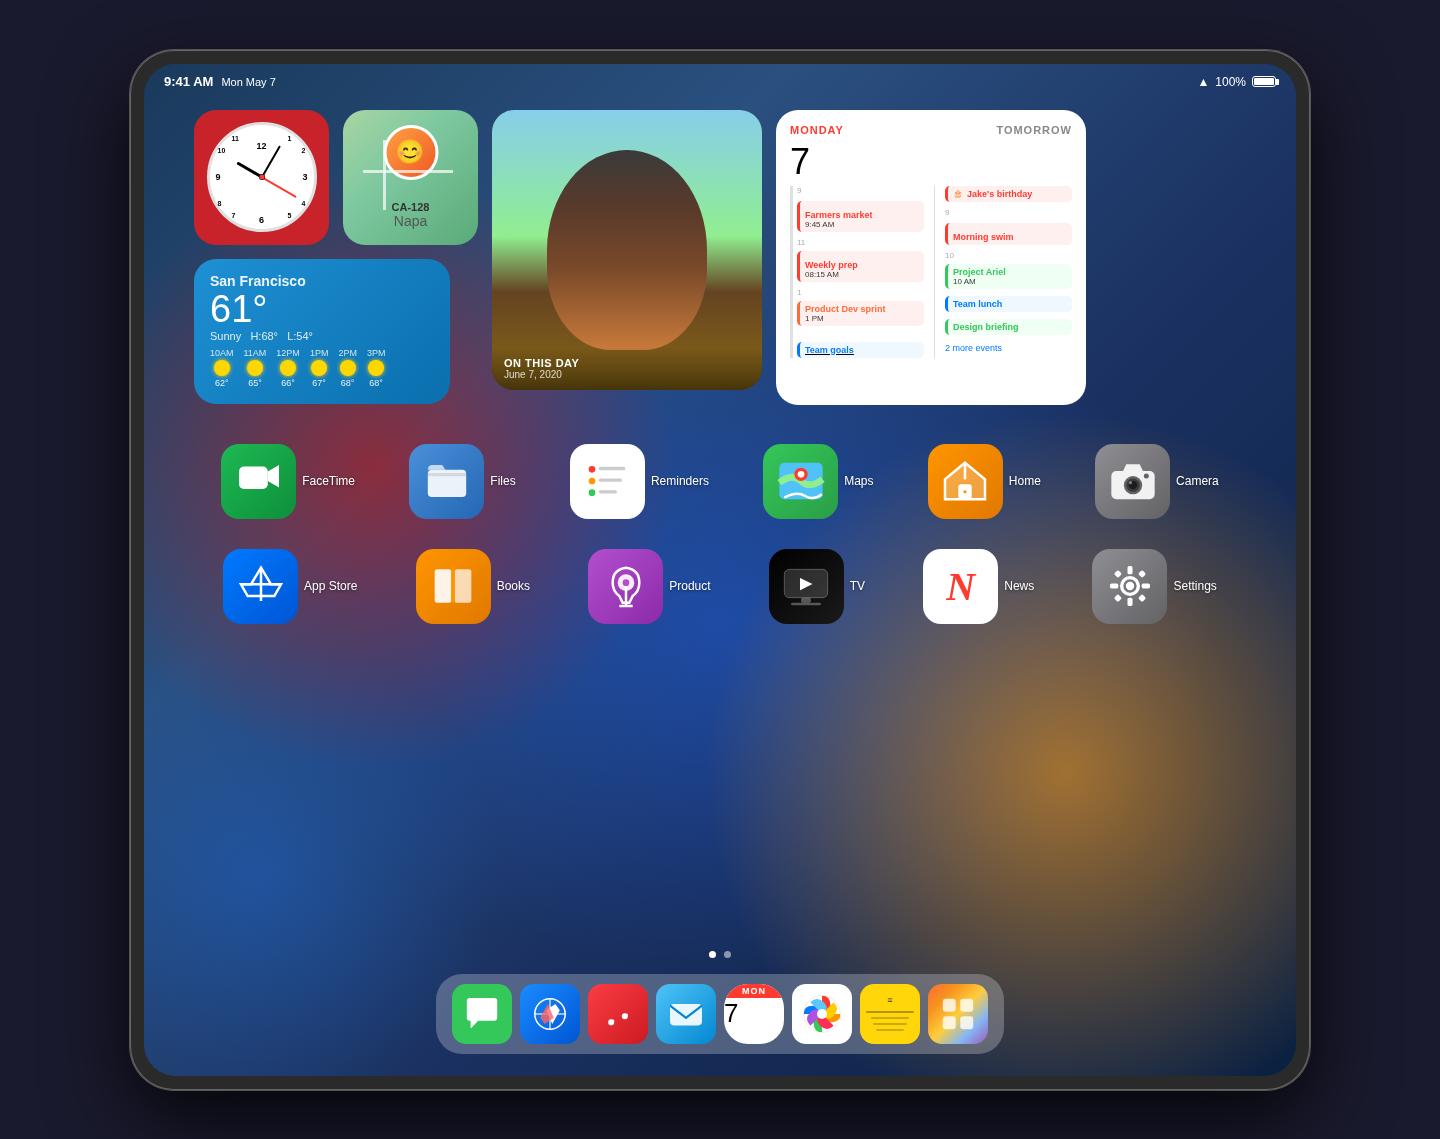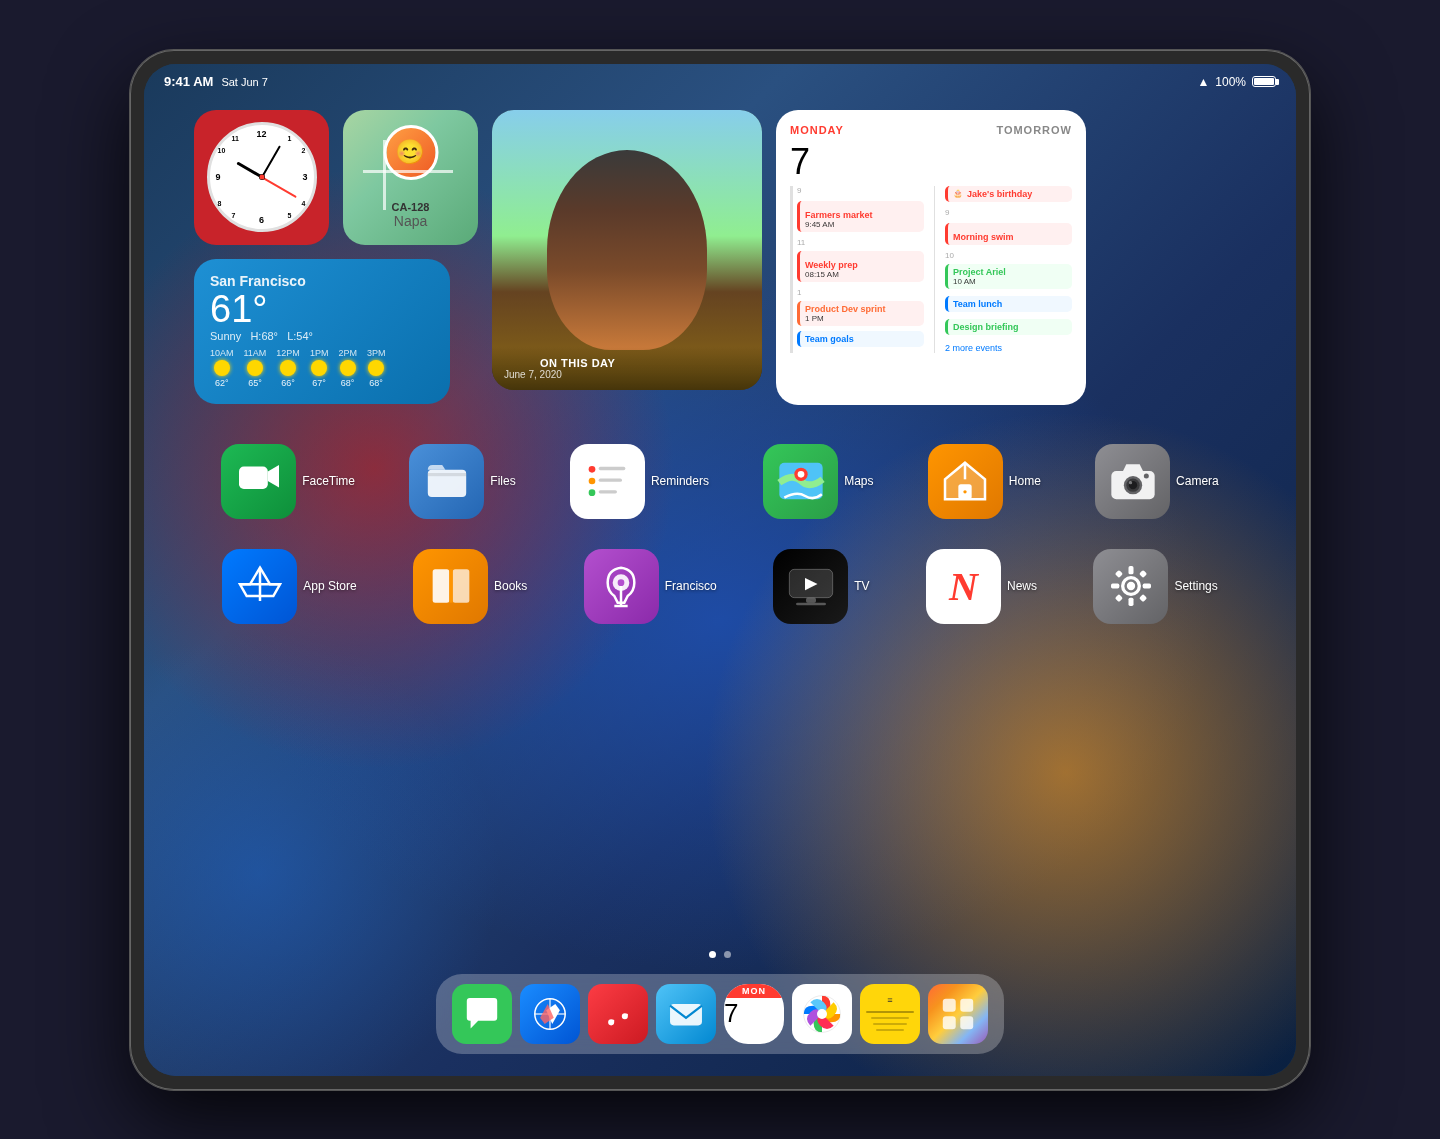--- a/index.html
+++ b/index.html
@@ -269,21 +269,20 @@
       height: 280px;
       overflow: hidden;
       position: relative;
     }
     .photos-label {
       font-size: 11px;
       font-weight: 700;
       color: white;
       text-transform: uppercase;
       letter-spacing: 0.5px;
-      margin-left: 36px;
     }
     .photos-date {
       font-size: 10px;
       color: rgba(255,255,255,0.8);
     }
 
     
     .calendar-widget {
       background: white;
       border-radius: 22px;
@@ -600,40 +599,40 @@
 <body>
 
 <div class="ipad-outer">
   <div class="ipad-screen">
 
     <div class="wallpaper"></div>
 
     <div class="status-bar">
       <div style="display:flex;gap:8px;align-items:center;">
         <span class="status-time">9:41 AM</span>
-        <span style="font-size:11px;color:white;font-weight:500;">Sat Jun 7</span>
+        <span style="font-size:11px;color:white;font-weight:500;">Mon May 7</span>
       </div>
       <div class="status-right">
         <span style="color:white;font-size:12px;">▲</span>
         <span class="battery-text">100%</span>
         <div style="width:24px;height:11px;border:1.5px solid white;border-radius:3px;display:flex;align-items:center;padding:1px;position:relative;">
           <div style="width:100%;height:100%;background:white;border-radius:1px;"></div>
           <div style="position:absolute;right:-4px;top:50%;transform:translateY(-50%);width:3px;height:6px;background:white;border-radius:0 1px 1px 0;"></div>
         </div>
       </div>
     </div>
 
     <div class="widgets-container">
       <div class="widget-grid">
 
         <div class="clock-widget-wrap">
           <div class="clock-widget">
             <div class="clock-face">
 
-              <span class="clock-num" style="top:4px;left:50%;transform:translateX(-50%);">12</span>
+              <span class="clock-num" style="top:16px;left:50%;transform:translateX(-50%);">12</span>
               <span class="clock-num" style="right:6px;top:50%;transform:translateY(-50%);">3</span>
               <span class="clock-num" style="bottom:4px;left:50%;transform:translateX(-50%);">6</span>
               <span class="clock-num" style="left:6px;top:50%;transform:translateY(-50%);">9</span>
               <span class="clock-num" style="top:10px;right:22px;font-size:7px;">1</span>
               <span class="clock-num" style="top:10px;left:22px;font-size:7px;">11</span>
               <span class="clock-num" style="top:22px;right:8px;font-size:7px;">2</span>
               <span class="clock-num" style="bottom:22px;right:8px;font-size:7px;">4</span>
               <span class="clock-num" style="bottom:10px;right:22px;font-size:7px;">5</span>
               <span class="clock-num" style="bottom:10px;left:22px;font-size:7px;">7</span>
               <span class="clock-num" style="bottom:22px;left:8px;font-size:7px;">8</span>
@@ -695,21 +694,21 @@
                 <div style="font-size:8px;color:#aaa;margin-top:2px;">11</div>
                 <div class="cal-event cal-event-red">
                   <div class="cal-event-title cal-event-red-text">Weekly prep</div>
                   <div class="cal-event-time">08:15 AM</div>
                 </div>
                 <div style="font-size:8px;color:#aaa;margin-top:2px;">1</div>
                 <div class="cal-event cal-event-red2">
                   <div class="cal-event-title" style="color:#ff6b35;">Product Dev sprint</div>
                   <div class="cal-event-time">1 PM</div>
                 </div>
-                <div class="cal-event cal-event-blue" style="margin-top:1px;">
+                <div class="cal-event cal-event-blue" style="margin-top:12px;text-decoration:underline;">
                   <div class="cal-event-title cal-event-blue-text">Team goals</div>
                 </div>
               </div>
 
               <div style="width:1px;background:#e0e0e0;margin:0 4px;"></div>
 
               <div class="cal-col">
                 <div class="cal-tomorrow-badge" style="background:#fff0f0;border-left:3px solid #ff3b30;color:#ff3b30;">
                   <span style="font-size:8px;">🎂</span>
                   <span>Jake's birthday</span>
@@ -889,21 +888,21 @@
         <div class="app-item">
           <div class="app-icon app-podcasts">
             <svg viewBox="0 0 60 60" width="50" height="50">
               <circle cx="30" cy="26" r="10" fill="white" opacity="0.9"></circle>
               <path d="M14,26 Q14,10 30,8 Q46,10 46,26 Q46,36 38,42 L34,50 L26,50 L22,42 Q14,36 14,26" fill="none" stroke="white" stroke-width="3"></path>
               <circle cx="30" cy="26" r="4" fill="#b34fce"></circle>
               <line x1="30" y1="30" x2="30" y2="54" stroke="white" stroke-width="3"></line>
               <line x1="22" y1="54" x2="38" y2="54" stroke="white" stroke-width="3"></line>
             </svg>
           </div>
-          <span class="app-label">Francisco</span>
+          <span class="app-label">Product</span>
         </div>
 
         <div class="app-item">
           <div class="app-icon app-tv">
             <svg viewBox="0 0 60 60" width="50" height="50">
               <rect x="4" y="10" width="52" height="34" rx="6" fill="rgba(255,255,255,0.15)"></rect>
               <rect x="4" y="10" width="52" height="34" rx="6" fill="none" stroke="rgba(255,255,255,0.3)" stroke-width="1"></rect>
               <text x="30" y="32" text-anchor="middle" fill="white" font-size="18" font-weight="700" font-family="sans-serif">▶</text>
               <rect x="24" y="44" width="12" height="6" rx="2" fill="rgba(255,255,255,0.3)"></rect>
               <rect x="12" y="50" width="36" height="3" rx="2" fill="rgba(255,255,255,0.3)"></rect>

